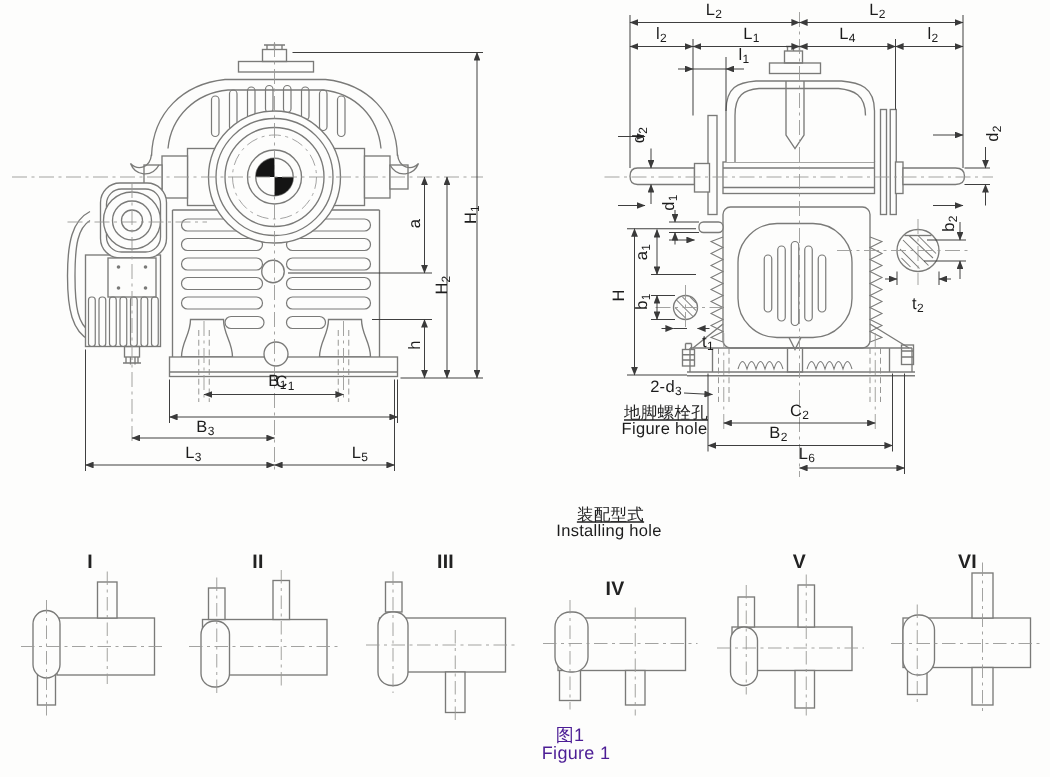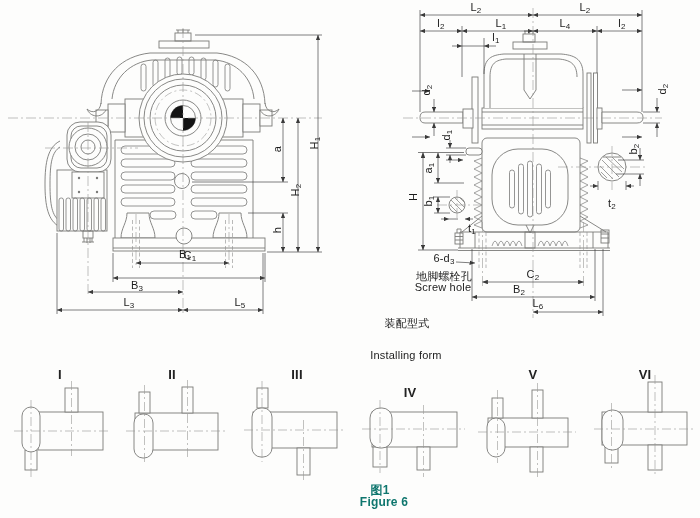--- a/index.html
+++ b/index.html
@@ -3,23 +3,23 @@
 <meta charset="utf-8">
 <style>
   html,body{margin:0;padding:0;}
   body{width:700px;height:518px;background:#fbfbfa;font-family:"Liberation Sans",sans-serif;}
   .stage{position:relative;width:700px;height:518px;overflow:hidden;background:#fdfdfc;}
   svg{position:absolute;left:0;top:0;}
   .lbl{position:absolute;font-size:11px;color:#1c1c1c;white-space:nowrap;
        transform:translate(-50%,-50%);line-height:1;letter-spacing:0.2px;}
   .lbl.v{transform:translate(-50%,-50%) rotate(-90deg);}
   .lbl .sb{font-size:8px;vertical-align:-2px;}
-  .lbl.cn{font-size:11px;color:#222;}
+  .lbl.cn{font-size:11px;color:#222;text-decoration:underline;}
   .lbl.roman{font-size:13px;font-weight:600;color:#222;}
-  .lbl.cap{font-size:12px;font-weight:700;color:#0f766e;}
+  .lbl.cap{font-size:12px;font-weight:400;color:#4c1d95;}
 </style>
 </head>
 <body>
 
 <div class="stage">
 
 <svg width="700" height="518" viewBox="0 0 700 518">
   <defs>
     <marker id="ah" viewBox="0 0 10 8" refX="9.5" refY="4" markerWidth="9" markerHeight="7" orient="auto-start-reverse">
       <path d="M0,0 L10,4 L0,8 z" fill="#3a3a3a"></path>
@@ -337,33 +337,33 @@
   <span class="lbl" style="left:496px;top:38px"><span>l</span><span class="sb">1</span></span>
   <span class="lbl v" style="left:427px;top:90px"><span>d</span><span class="sb">2</span></span>
   <span class="lbl v" style="left:663px;top:89px"><span>d</span><span class="sb">2</span></span>
   <span class="lbl v" style="left:447px;top:135px"><span>d</span><span class="sb">1</span></span>
   <span class="lbl v" style="left:429px;top:168px"><span>a</span><span class="sb">1</span></span>
   <span class="lbl v" style="left:429px;top:201px"><span>b</span><span class="sb">1</span></span>
   <span class="lbl v" style="left:414px;top:197px"><span>H</span><span class="sb"></span></span>
   <span class="lbl" style="left:472px;top:229px"><span>t</span><span class="sb">1</span></span>
   <span class="lbl v" style="left:634px;top:149px"><span>b</span><span class="sb">2</span></span>
   <span class="lbl" style="left:612px;top:204px"><span>t</span><span class="sb">2</span></span>
-  <span class="lbl" style="left:444px;top:259px"><span>6-d</span><span class="sb">3</span></span>
+  <span class="lbl" style="left:444px;top:259px"><span>2-d</span><span class="sb">3</span></span>
   <span class="lbl cn" style="left:444px;top:276px">地脚螺栓孔</span>
-  <span class="lbl" style="left:443px;top:287px">Screw hole</span>
+  <span class="lbl" style="left:443px;top:287px">Figure hole</span>
   <span class="lbl" style="left:533px;top:275px"><span>C</span><span class="sb">2</span></span>
   <span class="lbl" style="left:519px;top:290px"><span>B</span><span class="sb">2</span></span>
   <span class="lbl" style="left:538px;top:304px"><span>L</span><span class="sb">6</span></span>
 
-  <span class="lbl cn" style="left:407px;top:323px">装配型式</span>
-  <span class="lbl" style="left:406px;top:355px">Installing form</span>
+  <span class="lbl cn" style="left:407px;top:344px">装配型式</span>
+  <span class="lbl" style="left:406px;top:355px">Installing hole</span>
 
   <span class="lbl roman" style="left:60px;top:374px">I</span>
   <span class="lbl roman" style="left:172px;top:374px">II</span>
   <span class="lbl roman" style="left:297px;top:374px">III</span>
   <span class="lbl roman" style="left:410px;top:392px">IV</span>
   <span class="lbl roman" style="left:533px;top:374px">V</span>
   <span class="lbl roman" style="left:645px;top:374px">VI</span>
 
   <span class="lbl cap" style="left:380px;top:490px">图1</span>
-  <span class="lbl cap" style="left:384px;top:502px">Figure 6</span>
+  <span class="lbl cap" style="left:384px;top:502px">Figure 1</span>
 
 </div>
 
 </body></html>

